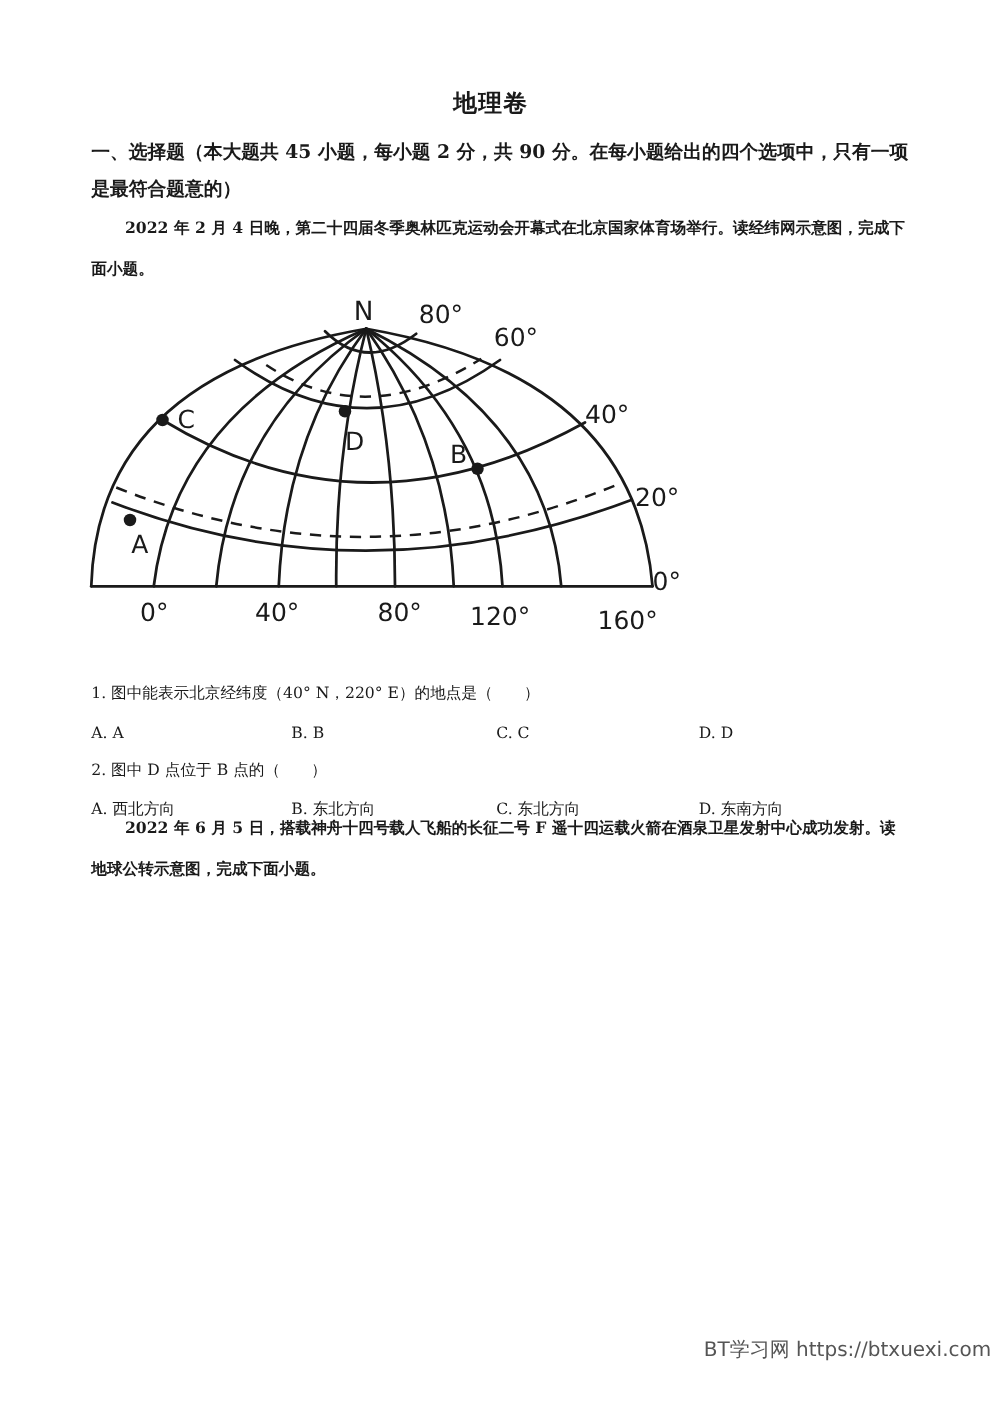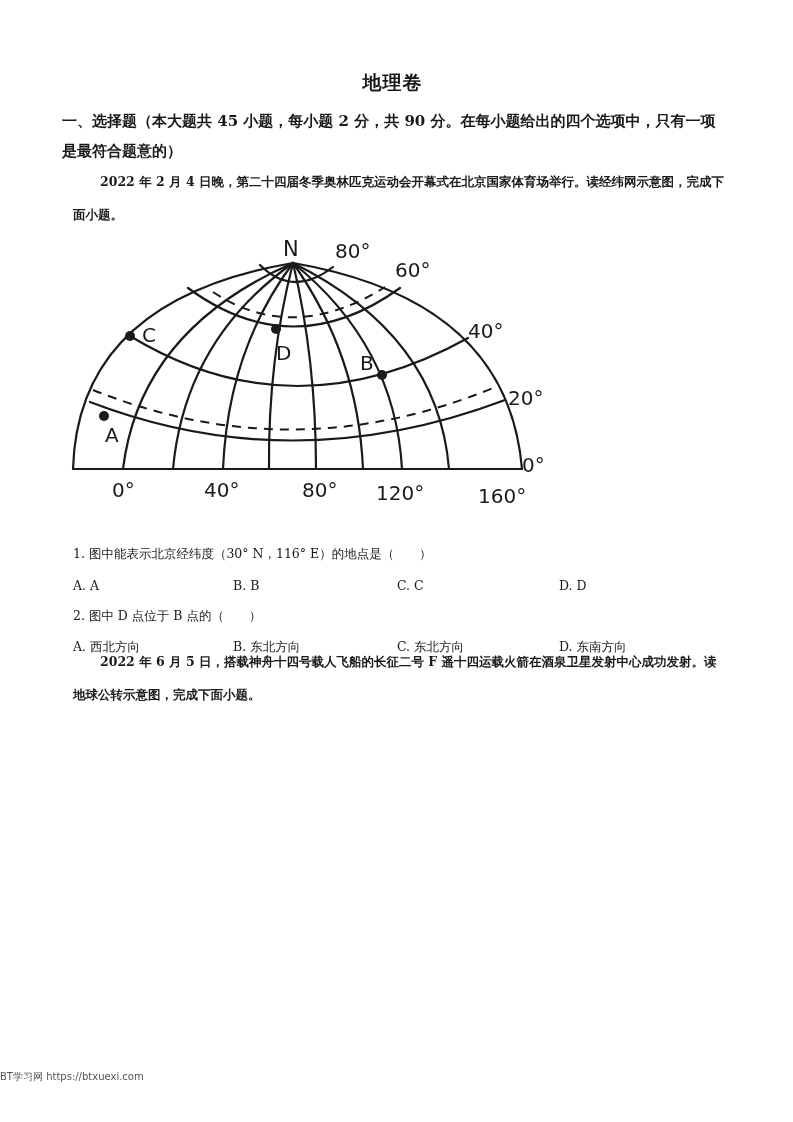--- a/index.html
+++ b/index.html
@@ -1,30 +1,30 @@
 <!DOCTYPE html>
 <html><head>
 <meta charset="utf-8">
 <style>
   html, body { margin: 0; padding: 0; background: #ffffff; }
   body { width: 793px; height: 1122px; position: relative; overflow: hidden; color: #1a1a1a; font-family: "DejaVu Serif", "Liberation Serif", serif; }
   .title { position: absolute; left: 0; width: 785px; top: 70px; text-align: center; font-size: 19px; font-weight: bold; letter-spacing: 1px; }
-  .section { position: absolute; left: 62px; width: 655px; top: 106px; font-size: 15px; font-weight: bold; line-height: 30px; }
+  .section { position: absolute; left: 73px; width: 655px; top: 106px; font-size: 15px; font-weight: bold; line-height: 30px; }
   .para { position: absolute; left: 73px; width: 652px; font-size: 12.5px; line-height: 33px; text-indent: 27px; font-weight: bold; }
   .p1 { top: 165px; }
   .p2 { top: 645px; }
   .diagram { position: absolute; left: 60px; top: 230px; width: 500px; height: 280px; }
   .q { position: absolute; left: 73px; font-size: 12.5px; }
   .q1 { top: 546px; }
   .q2 { top: 608px; }
   .opts { position: absolute; left: 73px; width: 660px; font-size: 12.5px; }
   .opts span.opt { position: absolute; white-space: nowrap; }
   .o1 { top: 578px; }
   .o2 { top: 639px; }
-  .footer { position: absolute; left: 0; width: 793px; top: 1070px; text-align: left; font-size: 10px; color: #555; font-family: "DejaVu Sans", "Liberation Sans", sans-serif; }
+  .footer { position: absolute; left: 0; width: 793px; top: 1070px; text-align: right; font-size: 16px; color: #555; font-family: "DejaVu Sans", "Liberation Sans", sans-serif; }
   svg text { font-family: "DejaVu Sans", "Liberation Sans", sans-serif; }
 </style>
 </head>
 <body>
 
 <div class="title">地理卷</div>
 
 <div class="section">一、选择题（本大题共 45 小题，每小题 2 分，共 90 分。在每小题给出的四个选项中，只有一项是最符合题意的）</div>
 
 <div class="para p1">2022 年 2 月 4 日晚，第二十四届冬季奥林匹克运动会开幕式在北京国家体育场举行。读经纬网示意图，完成下面小题。</div>
@@ -75,21 +75,21 @@
       <text x="522" y="472">0°</text>
       <text x="112" y="497">0°</text>
       <text x="204" y="497">40°</text>
       <text x="302" y="497">80°</text>
       <text x="376" y="500">120°</text>
       <text x="478" y="503">160°</text>
     </g>
   </svg>
 </div>
 
-<div class="q q1">1. 图中能表示北京经纬度（30° N，116° E）的地点是（　　）</div>
+<div class="q q1">1. 图中能表示北京经纬度（40° N，220° E）的地点是（　　）</div>
 <div class="opts o1">
   <span class="opt" style="left:0px">A. A</span>
   <span class="opt" style="left:160px">B. B</span>
   <span class="opt" style="left:324px">C. C</span>
   <span class="opt" style="left:486px">D. D</span>
 </div>
 
 <div class="q q2">2. 图中 D 点位于 B 点的（　　）</div>
 <div class="opts o2">
   <span class="opt" style="left:0px">A.  西北方向</span>

